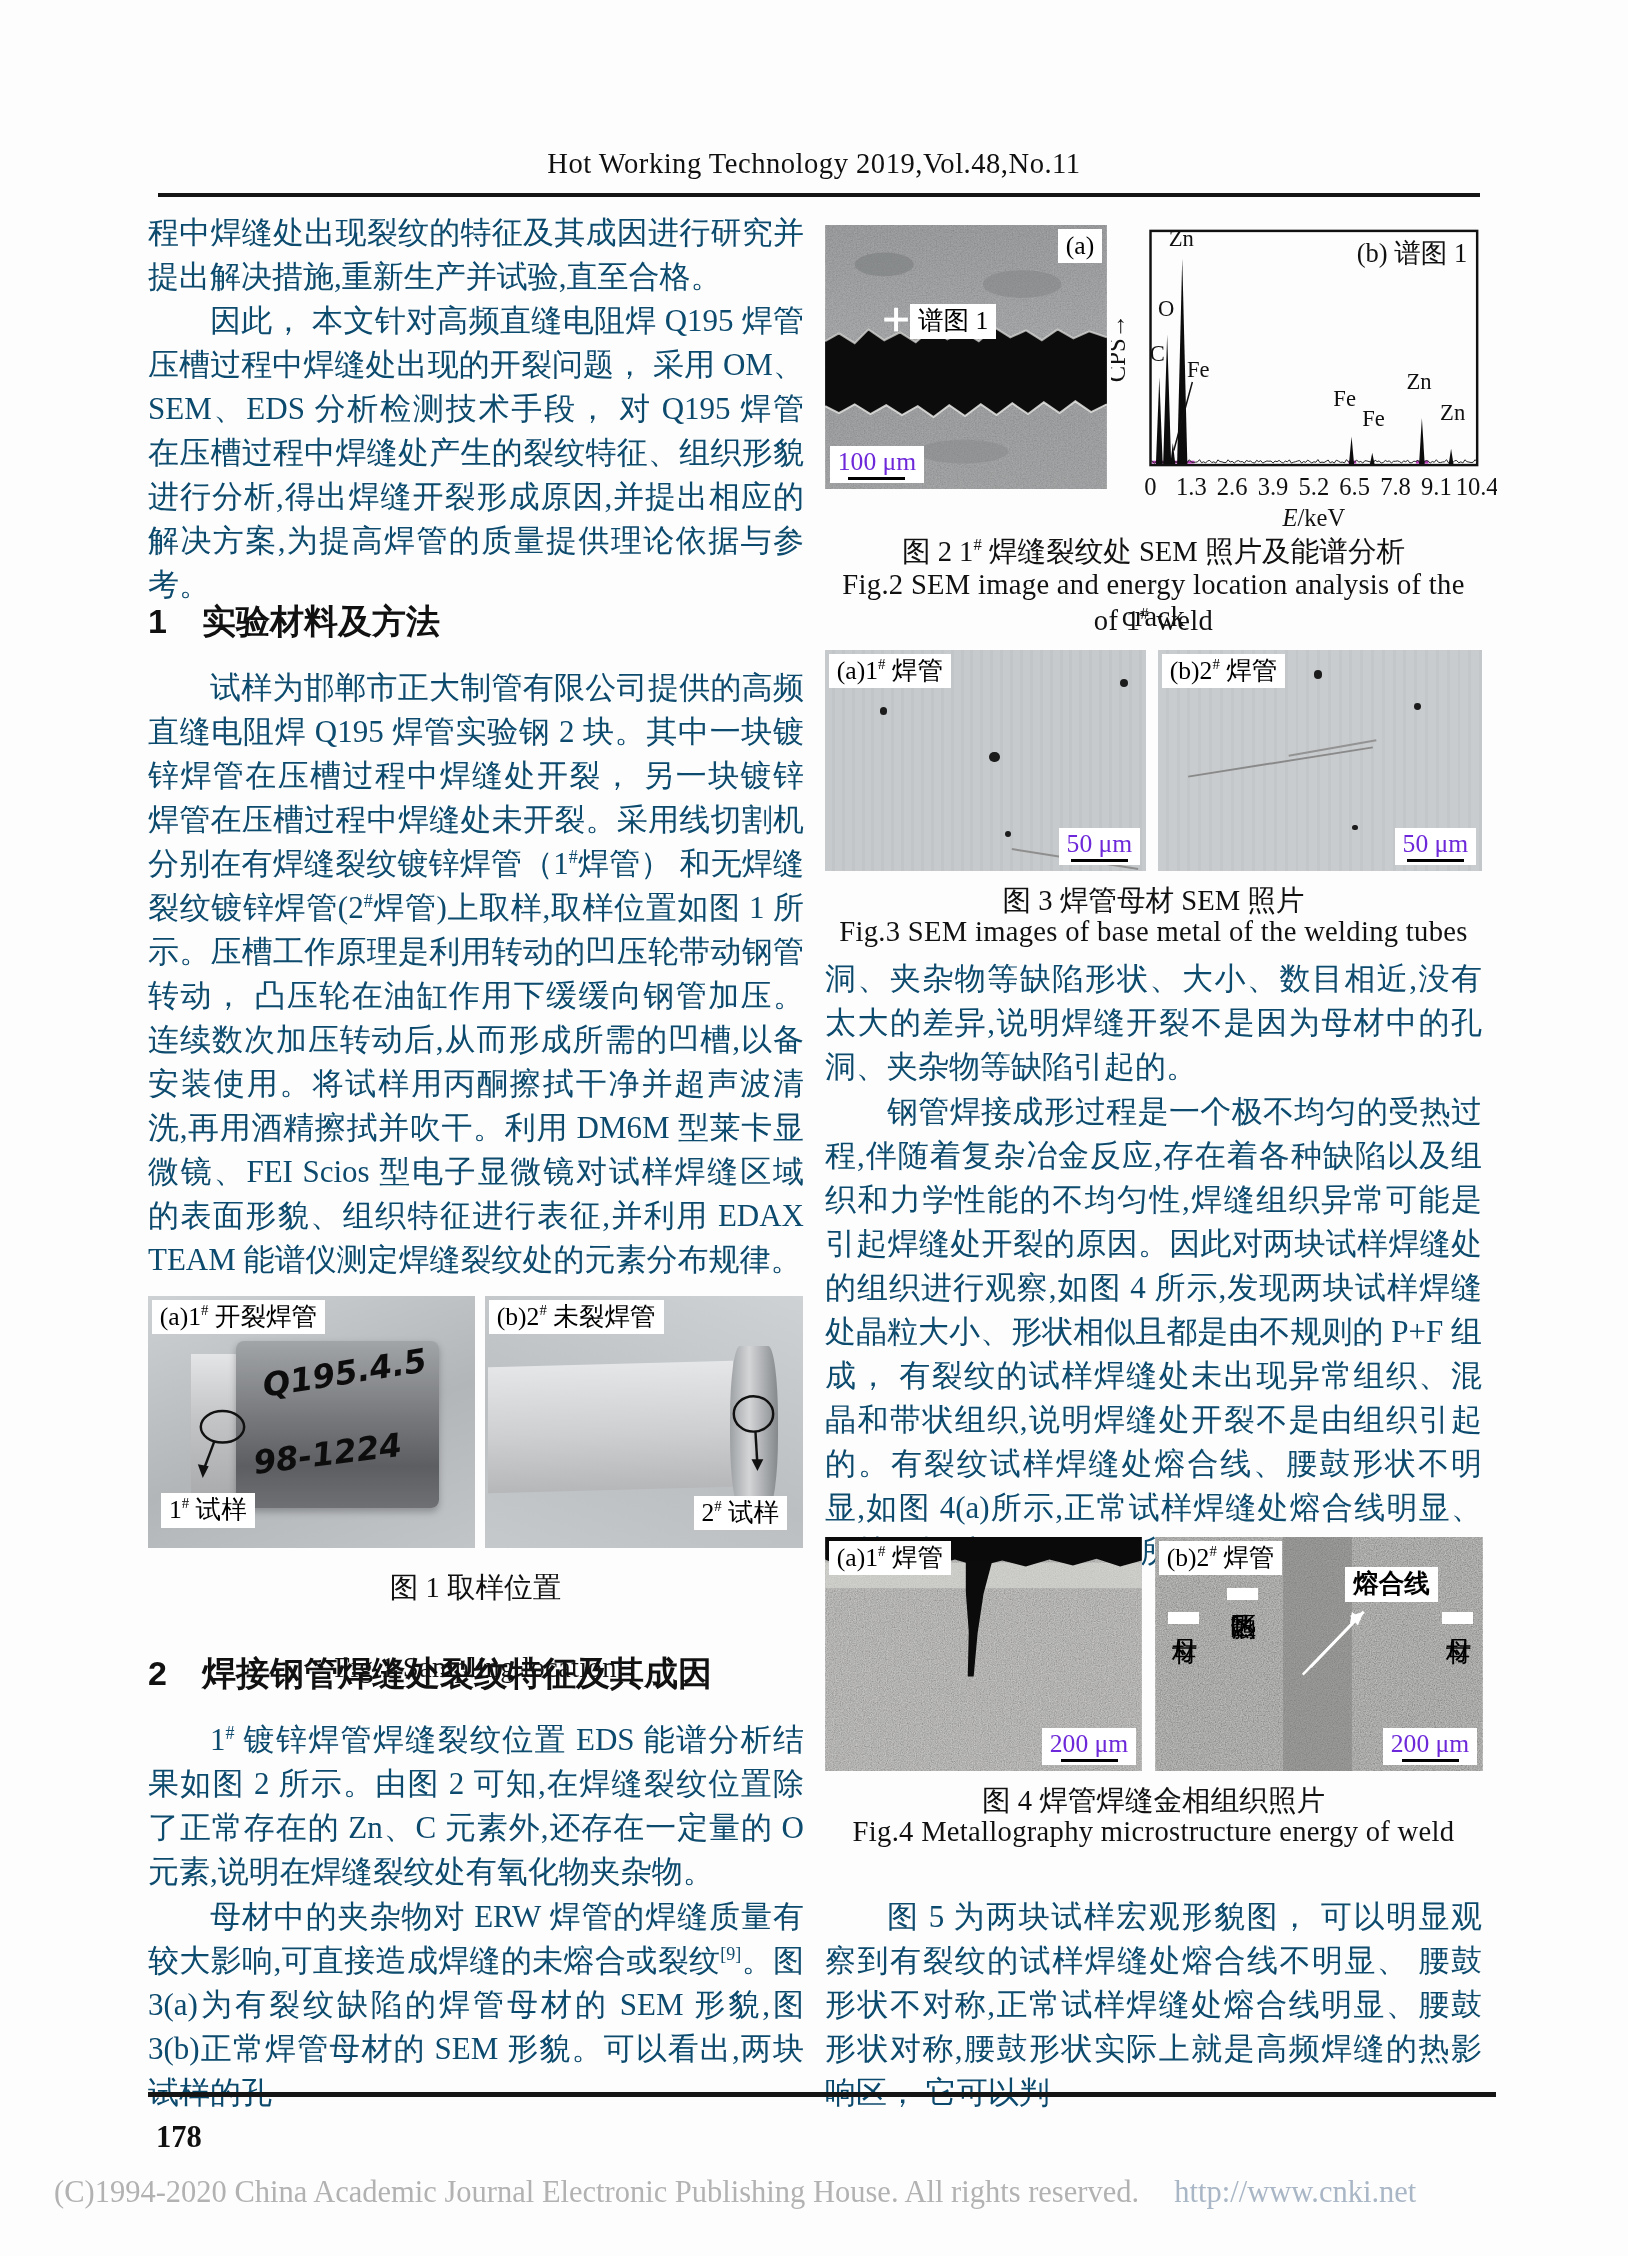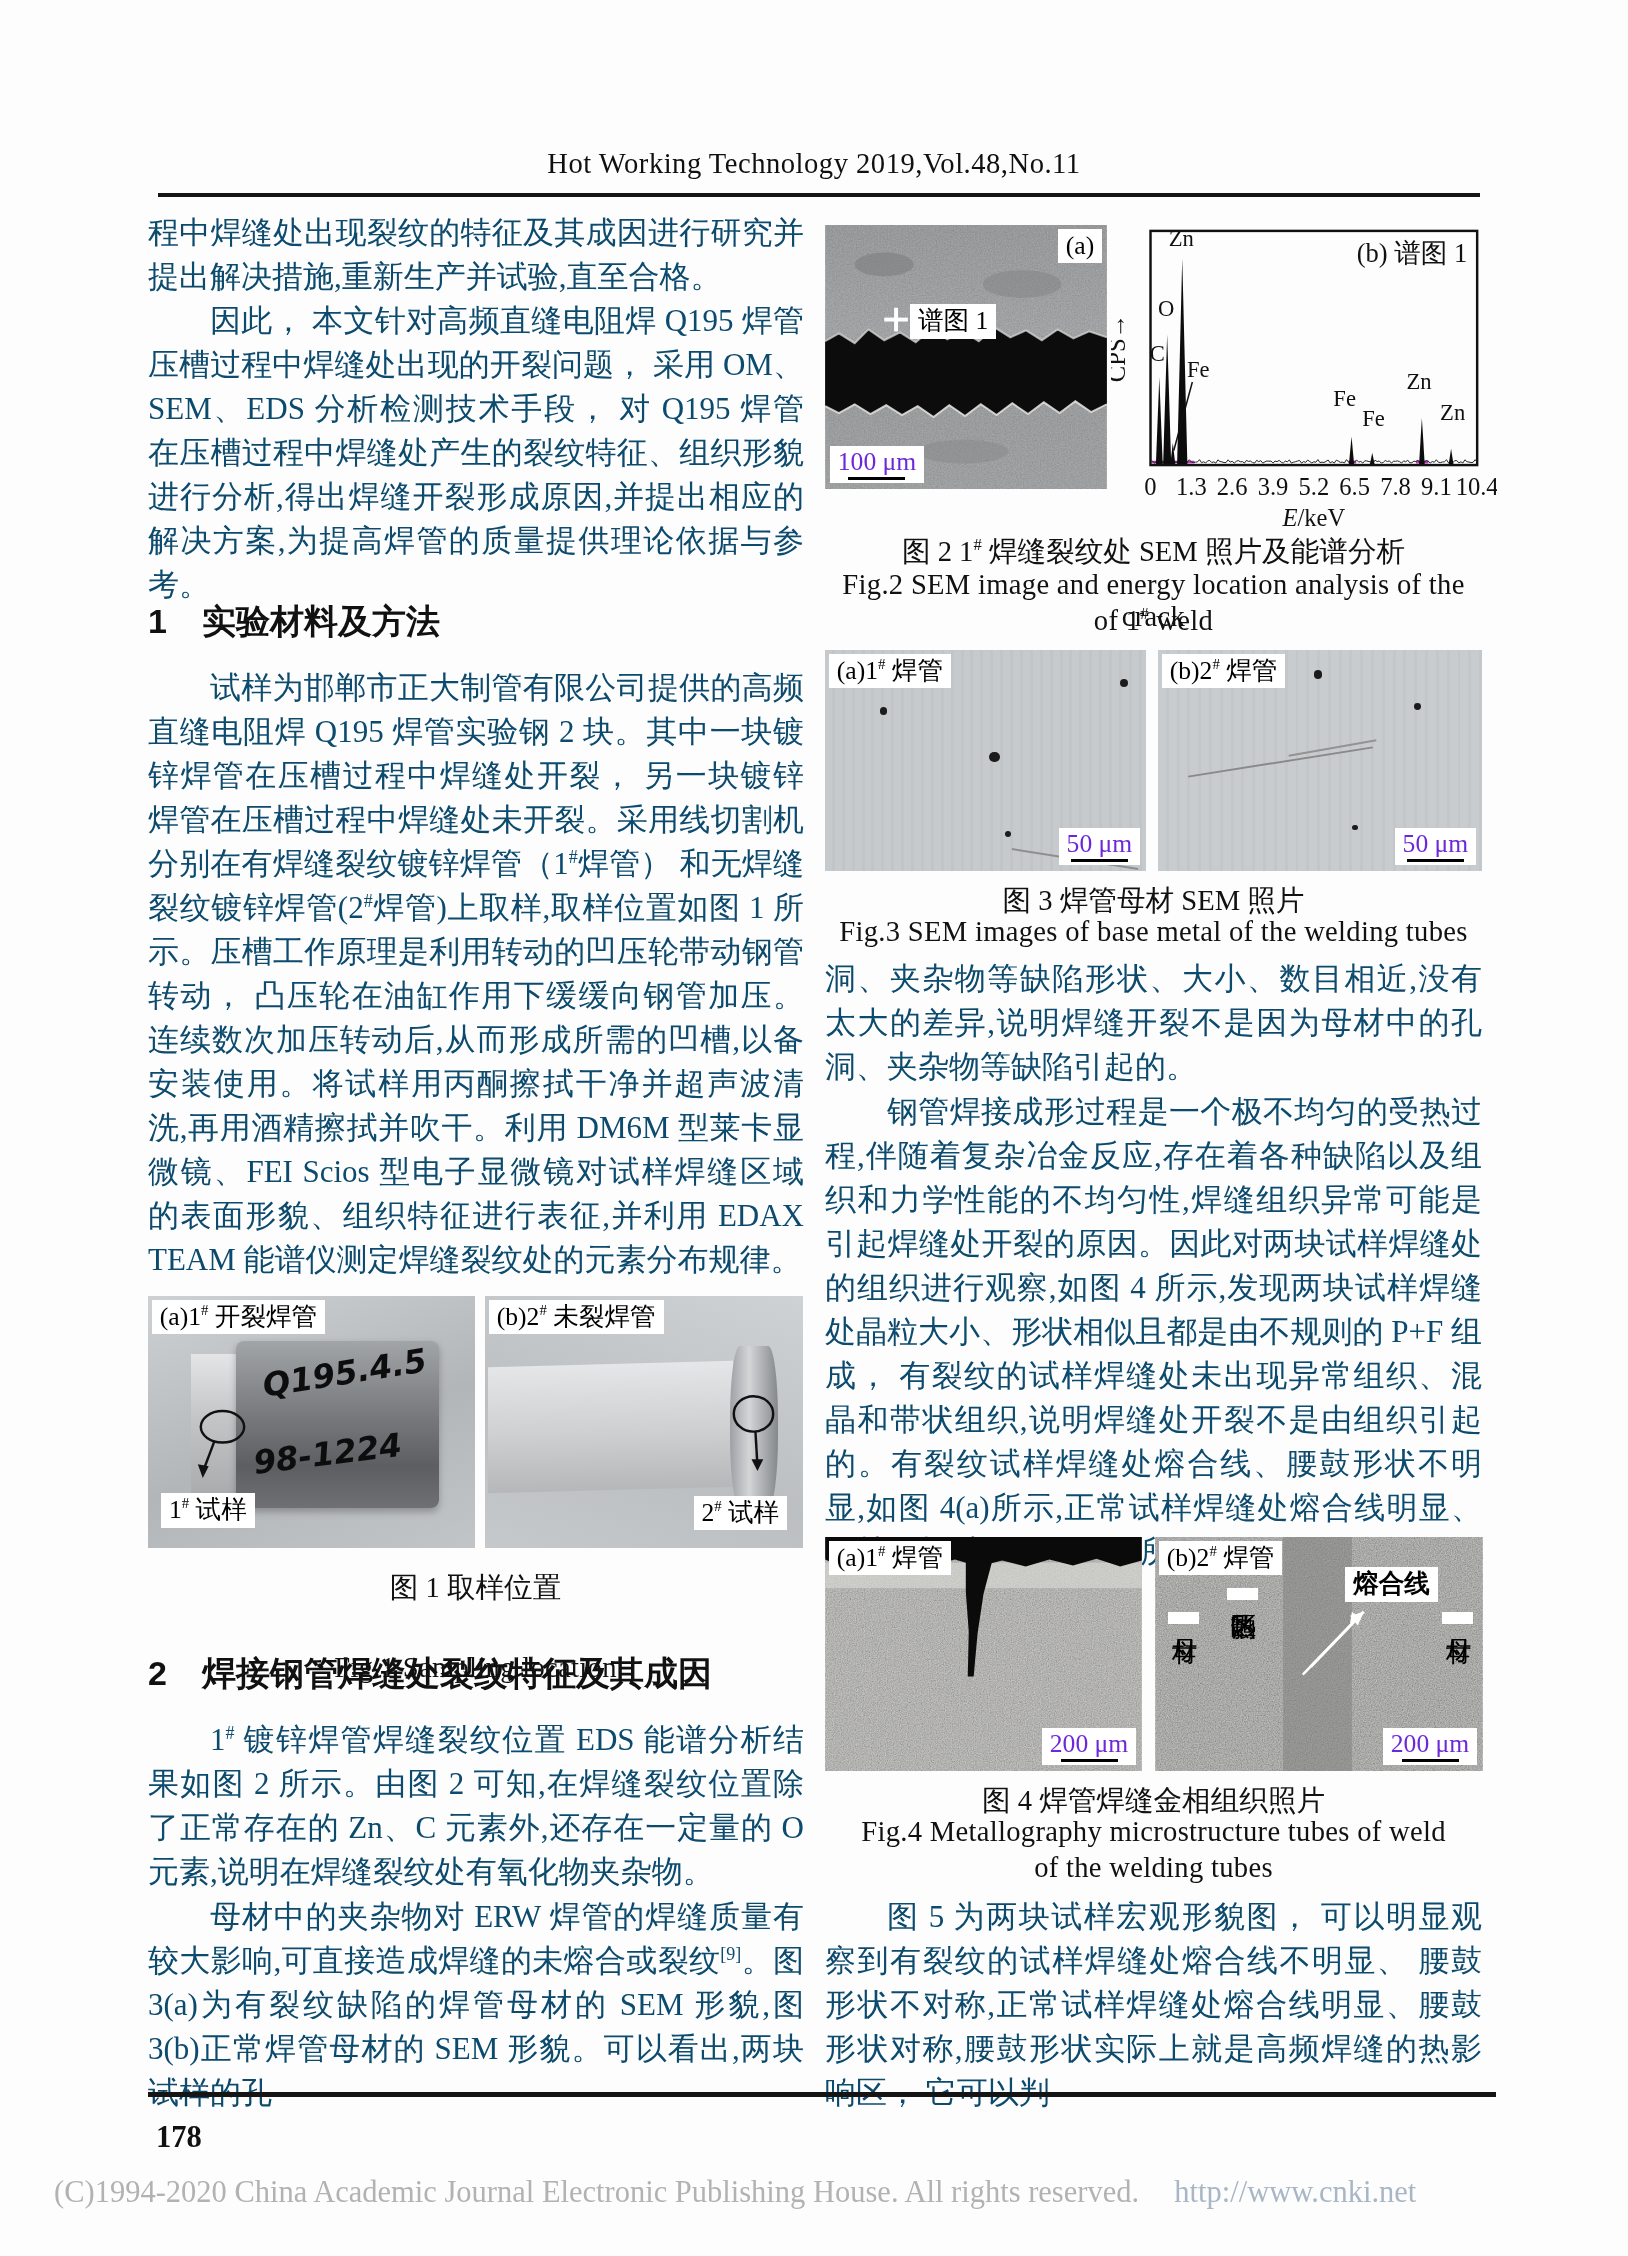--- a/index.html
+++ b/index.html
@@ -240,22 +240,21 @@
     <div class="whitebox" style="left:3.9px;top:3.9px;">(b)2<sup>#</sup> 焊管</div>
     <div class="whitebox" style="left:58%;top:13%;font-weight:bold;">熔合线</div>
     <div class="vlabel" style="left:4%;top:32%;">母材</div>
     <div class="vlabel" style="left:22%;top:22%;">热影响区</div>
     <div class="vlabel" style="right:3%;top:32%;">母材</div>
     <div class="scalebox" style="right:5.9px;bottom:5.9px;">
       <span>200 μm</span><span class="bar"></span>
     </div>
   </div>
   <div class="abs caption" style="left:825px;top:1781px;width:657px;">图 4  焊管焊缝金相组织照片</div>
-  <div class="abs caption-en" style="left:825px;top:1816px;width:657px;">Fig.4  Metallography microstructure tubes of weld</div>
-  <div class="abs caption-en" style="left:825px;top:1852px;width:657px;">of the welding tubes</div>
+  <div class="abs caption-en" style="left:825px;top:1816px;width:657px;">Fig.4  Metallography microstructure energy of weld</div>
 
   <div class="abs body-text indent" style="left:825px;top:1895px;width:657px;">图 5 为两块试样宏观形貌图， 可以明显观察到有裂纹的试样焊缝处熔合线不明显、 腰鼓形状不对称,正常试样焊缝处熔合线明显、腰鼓形状对称,腰鼓形状实际上就是高频焊缝的热影响区， 它可以判</div>
 
   <div class="rule" style="left:148px;top:2092px;width:1348px;height:4.9px;"></div>
   <div class="pageno" style="left:156px;top:2120px;">178</div>
   <div class="footer-copy" style="left:54px;top:2175px;">
     <span>(C)1994-2020 China Academic Journal Electronic Publishing House. All rights reserved.</span>
     <span style="color:#a9b6c6;margin-left:27.6px;">http://www.cnki.net</span>
   </div>
 

